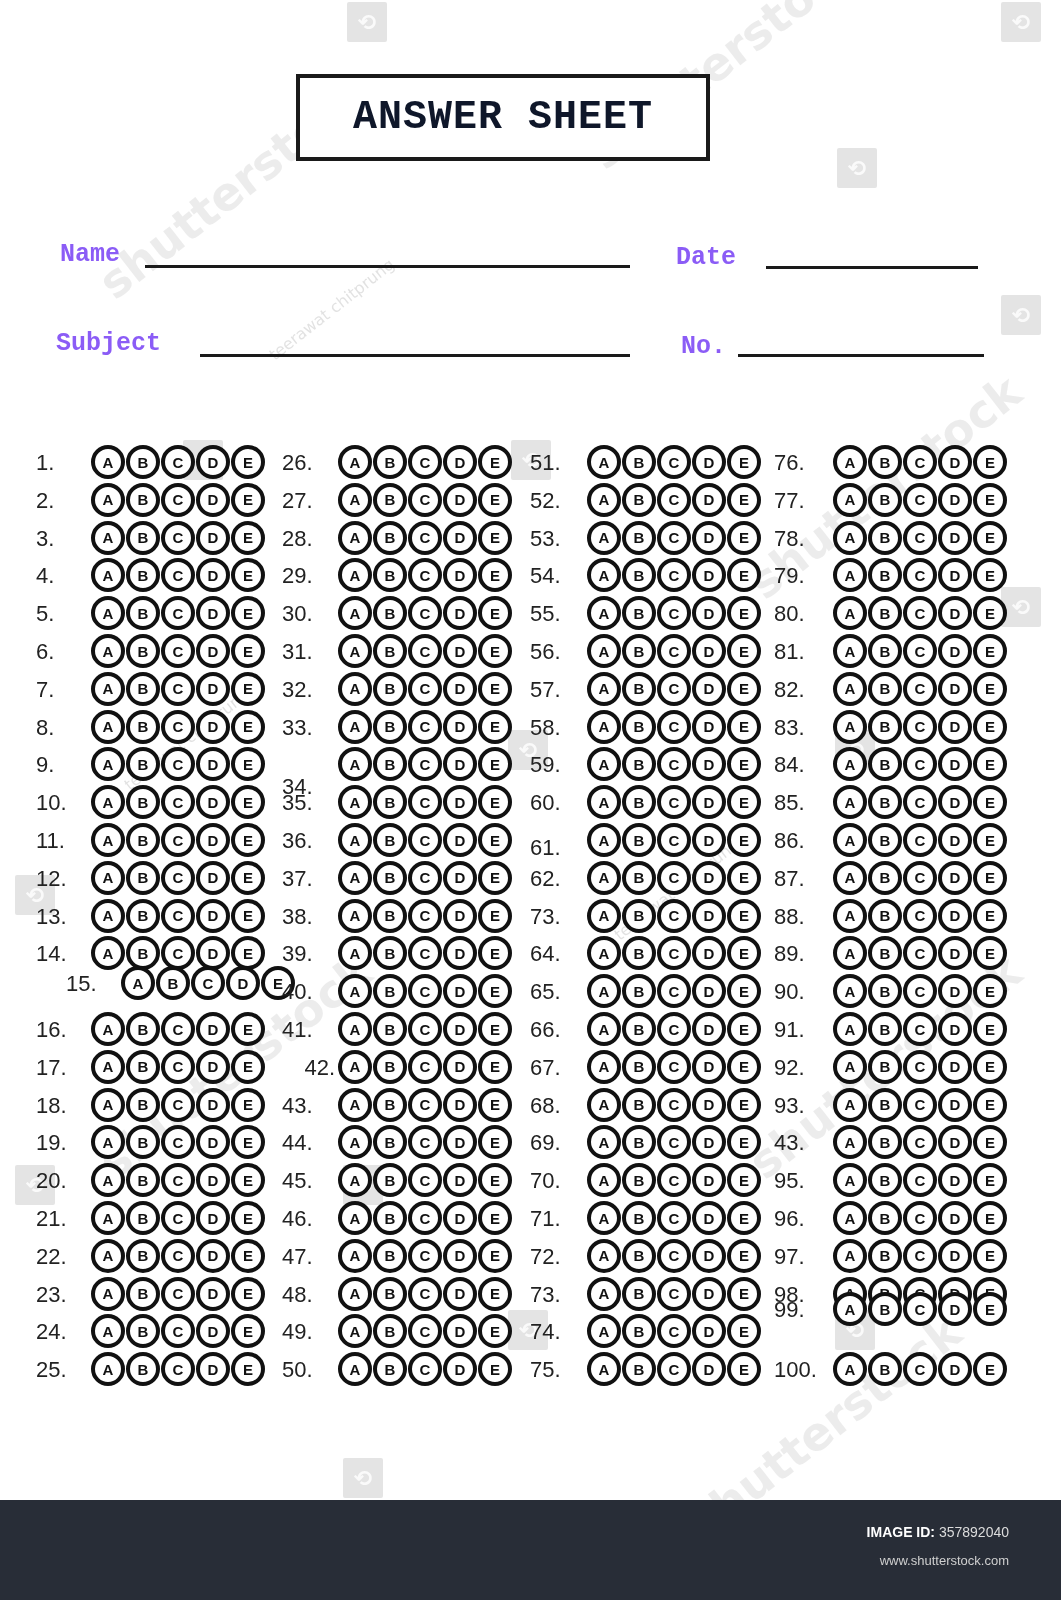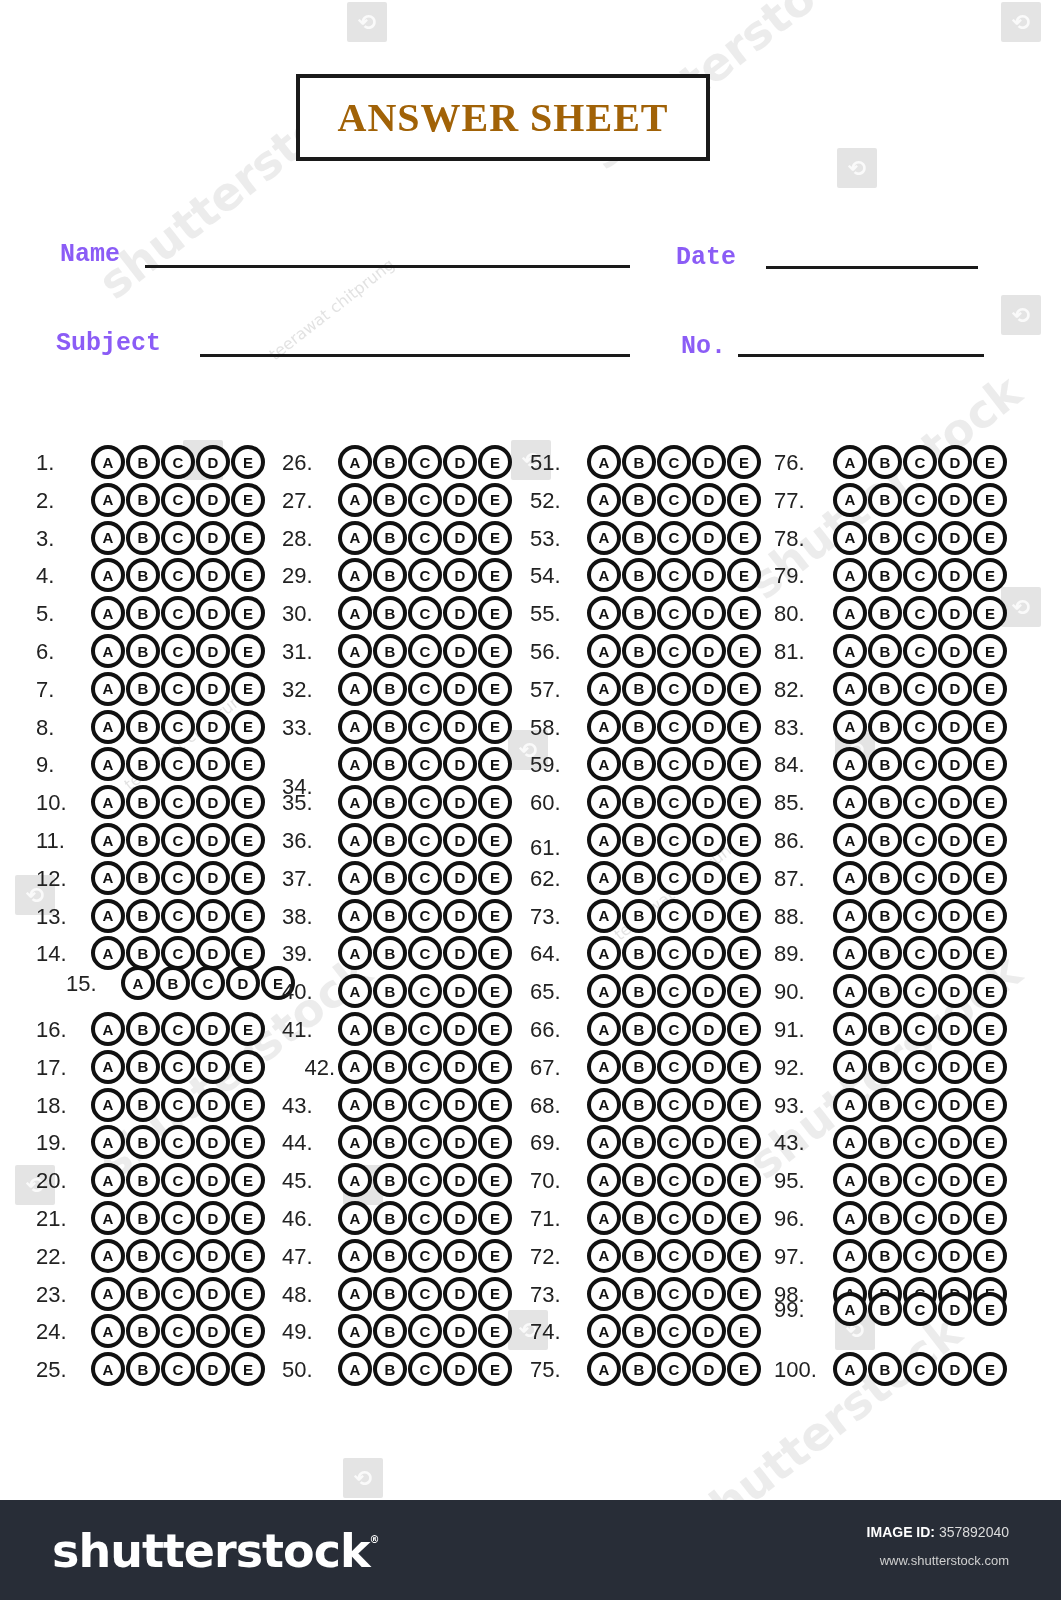--- a/index.html
+++ b/index.html
@@ -23,22 +23,22 @@
     position: absolute; color: rgba(190,190,190,0.45); font-family: "DejaVu Sans", sans-serif;
     font-size: 16px; transform: rotate(-38deg); white-space: nowrap; pointer-events: none;
   }
 
   .title-box {
     position: absolute; left: 296px; top: 74px; width: 406px; height: 79px;
     border: 4px solid #1a1a1a; box-sizing: content-box;
     display: flex; align-items: center; justify-content: center; background: #fff;
   }
   .title-box span {
-    font-family: Liberation Serif, serif; font-weight: bold; font-size: 40px;
-    letter-spacing: 1px; color: #a16207;
+    font-family: Liberation Mono, monospace; font-weight: bold; font-size: 40px;
+    letter-spacing: 1px; color: #0f172a;
   }
 
   .field-label {
     position: absolute; font-family: Liberation Mono, monospace; font-weight: bold;
     font-size: 25px; color: #8b5cf6;
   }
   .field-line { position: absolute; height: 3px; background: #1a1a1a; }
 
   .col { position: absolute; top: 443px; }
   .row { position: absolute; left: 0; height: 38px; display: flex; align-items: center; }
@@ -1126,16 +1126,15 @@
             <div class="bubble">C</div>
             <div class="bubble">D</div>
             <div class="bubble">E</div>
           </div>
         </div>
       </div>
     </div>
 </div>
 
 <div class="footer">
-  <div class="logo"><span>shutterstock</span><sup>®</sup></div>
   <div class="img-id"><b>IMAGE ID:</b> <span class="val">357892040</span></div>
   <div class="site">www.shutterstock.com</div>
 </div>
 
 </body></html>

